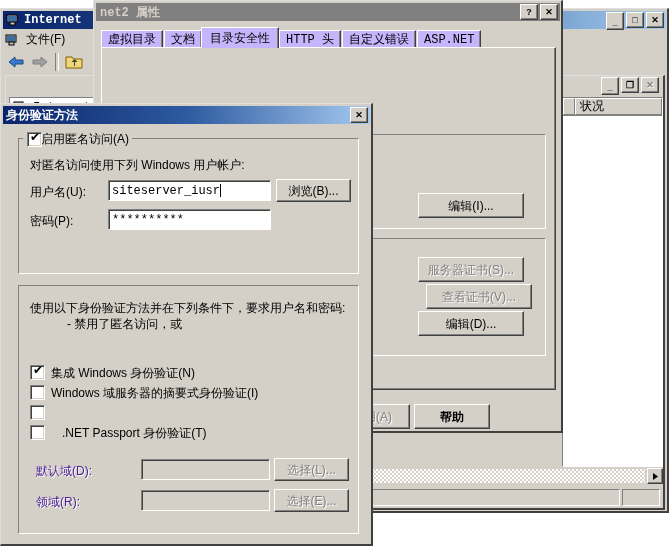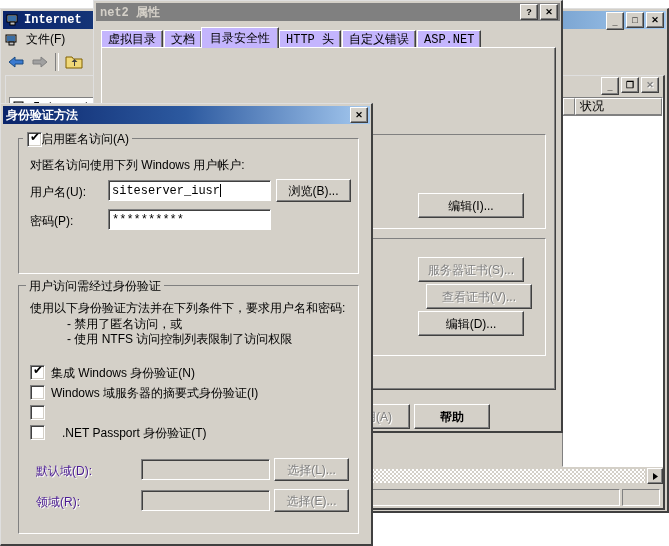--- a/index.html
+++ b/index.html
@@ -557,25 +557,23 @@
       <span>浏览(B)...</span>
     </div>
 
     <span class="lbl" style="left:11px; top:74px;">密码(P):</span>
     <div class="field" style="left:89px; top:70px; width:158px; height:19px;">
       <span>**********</span>
     </div>
   </div>
 
   <div class="group" style="left:17px; top:181px; width:339px; height:247px;">
-    <span class="glabel">用户访问需经过身份验证</span>
 
     <span class="lbl" style="left:48px; top:30px;">- 禁用了匿名访问，或</span>
     <span class="lbl" style="left:11px; top:14px;">使用以下身份验证方法并在下列条件下，要求用户名和密码:</span>
-    <span class="lbl" style="left:48px; top:45px;">- 使用 NTFS 访问控制列表限制了访问权限</span>
 
     <div class="cb" style="left:11px; top:79px;">
       <span class="tick">✔</span>
     </div>
     <span class="lbl" style="left:32px; top:79px;">集成 Windows 身份验证(N)</span>
 
     <div class="cb" style="left:11px; top:99px;"></div>
     <span class="lbl" style="left:32px; top:99px;">Windows 域服务器的摘要式身份验证(I)</span>
 
     <div class="cb" style="left:11px; top:119px;"></div>

